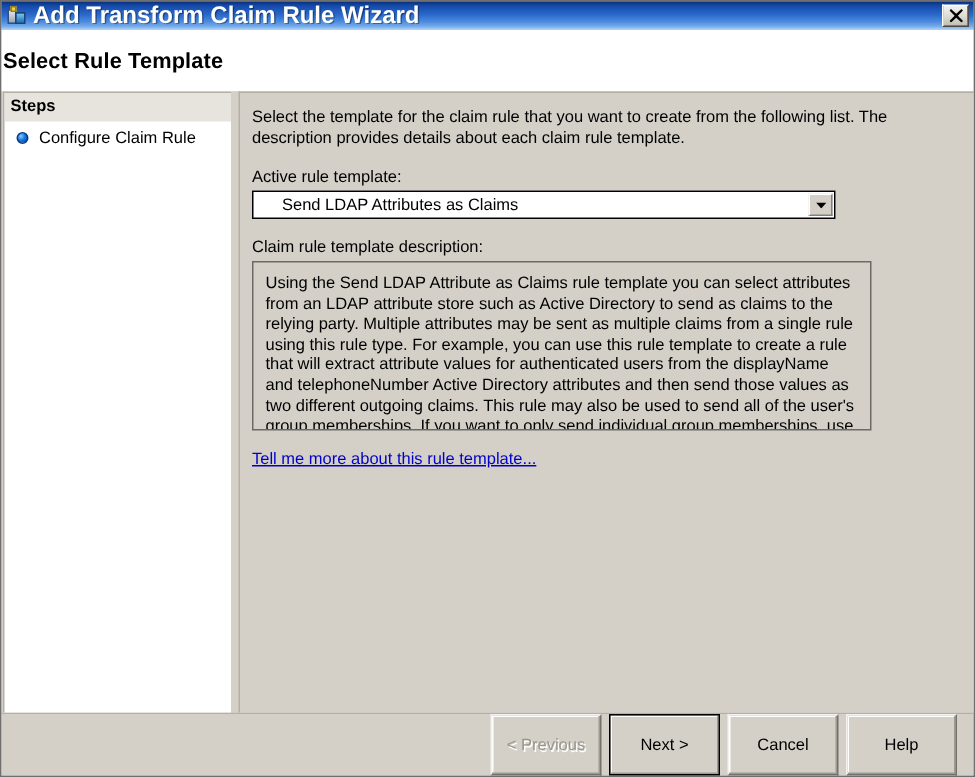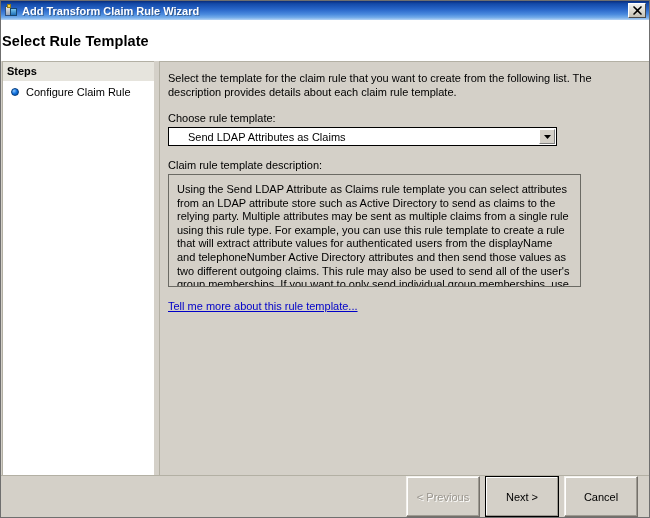--- a/index.html
+++ b/index.html
@@ -66,21 +66,21 @@
   .titlebar-icon .ic-c {
     position: absolute; left: 3px; top: 0px;
     width: 4px; height: 4px;
     background: #f2d24b;
     border: 1px solid #9a7d14;
     box-sizing: border-box;
   }
   .titlebar-text {
     color: #ffffff;
     font-weight: bold;
-    font-size: 11px;
+    font-size: 16px;
     letter-spacing: 0px;
     white-space: nowrap;
     text-shadow: 1px 1px 0 rgba(0,0,0,0.35);
   }
   .titlebar-spacer { flex: 1 1 auto; }
   .close-btn {
     width: 18px;
     height: 15px;
     margin-right: 2px;
     background: linear-gradient(to bottom, #f2f2f0 0%, #dedcd4 50%, #c2bfb4 100%);
@@ -344,21 +344,21 @@
         <span class="step-label">Configure Claim Rule</span>
       </div>
     </div>
 
     <div class="pane-divider"></div>
 
     <div class="content-pane">
 
       <p class="intro-text">Select the template for the claim rule that you want to create from the following list. The description provides details about each claim rule template.</p>
 
-      <div class="field-label">Choose rule template:</div>
+      <div class="field-label">Active rule template:</div>
 
       <div class="combo">
         <span class="combo-value">Send LDAP Attributes as Claims</span>
         <span class="combo-arrow">
           <svg width="7" height="4" viewBox="0 0 7 4">
             <path d="M0 0 L7 0 L3.5 4 Z" fill="#000000"></path>
           </svg>
         </span>
       </div>
 
@@ -372,15 +372,16 @@
         <span class="help-link">Tell me more about this rule template...</span>
       </div>
 
     </div>
   </div>
 
   <div class="footer">
     <button class="btn disabled">&lt; Previous</button>
     <button class="btn default">Next &gt;</button>
     <button class="btn">Cancel</button>
+    <button class="btn">Help</button>
   </div>
 
 </div>
 
 </body></html>

